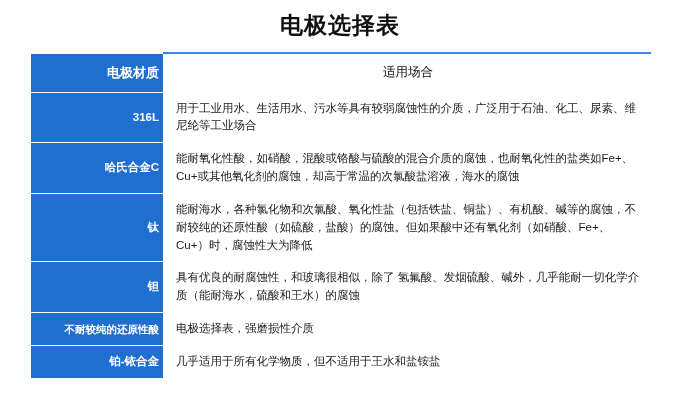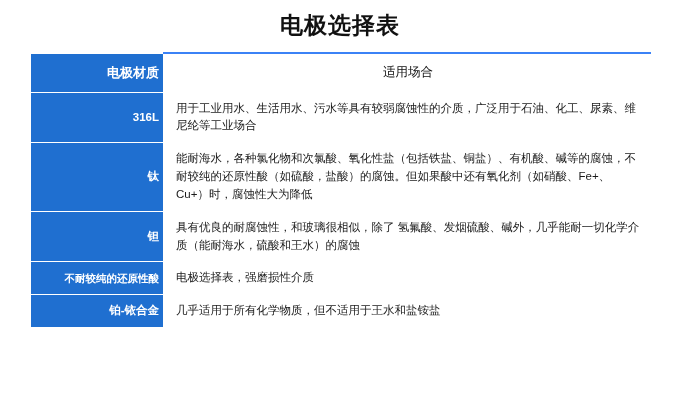--- a/index.html
+++ b/index.html
@@ -98,20 +98,24 @@
           <td class="mat">电极材质</td>
           <td class="use">适用场合</td>
         </tr>
 
         <tr>
           <td class="mat">316L</td>
           <td class="use">用于工业用水、生活用水、污水等具有较弱腐蚀性的介质，广泛用于石油、化工、尿素、维尼纶等工业场合</td>
         </tr>
 
 
+        <tr>
+          <td class="mat">哈氏合金C</td>
+          <td class="use">能耐氧化性酸，如硝酸，混酸或铬酸与硫酸的混合介质的腐蚀，也耐氧化性的盐类如Fe+、Cu+或其他氧化剂的腐蚀，却高于常温的次氯酸盐溶液，海水的腐蚀</td>
+        </tr>
 
         <tr>
           <td class="mat">钛</td>
           <td class="use">能耐海水，各种氯化物和次氯酸、氧化性盐（包括铁盐、铜盐）、有机酸、碱等的腐蚀，不耐较纯的还原性酸（如硫酸，盐酸）的腐蚀。但如果酸中还有氧化剂（如硝酸、Fe+、Cu+）时，腐蚀性大为降低</td>
         </tr>
 
         <tr>
           <td class="mat">钽</td>
           <td class="use">具有优良的耐腐蚀性，和玻璃很相似，除了 氢氟酸、发烟硫酸、碱外，几乎能耐一切化学介质（能耐海水，硫酸和王水）的腐蚀</td>
         </tr>

